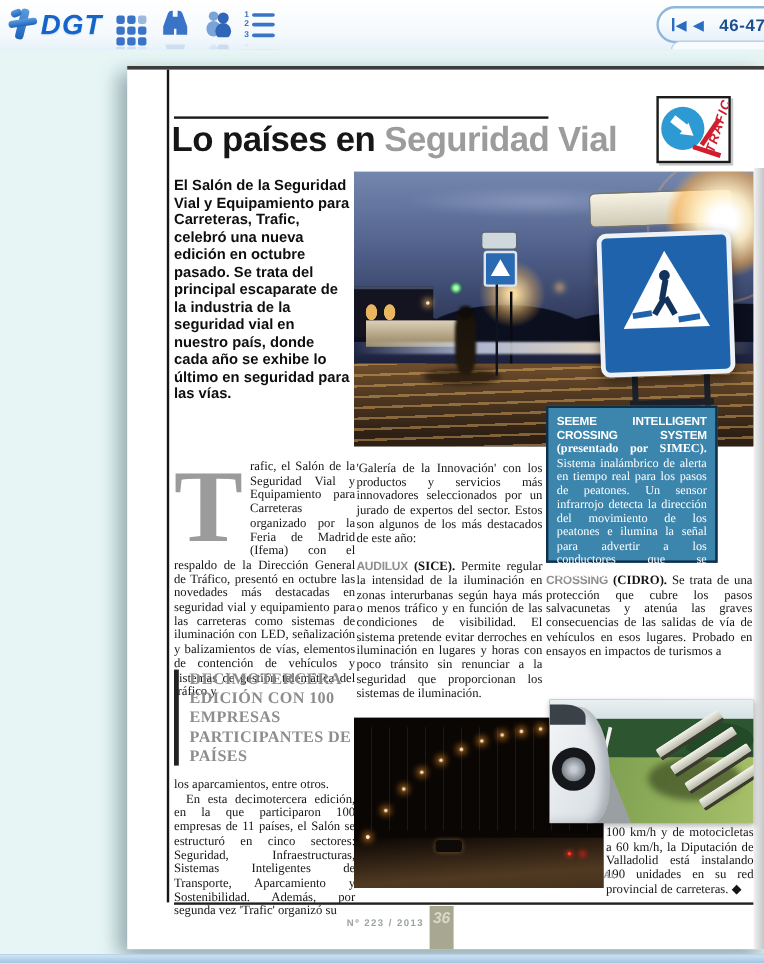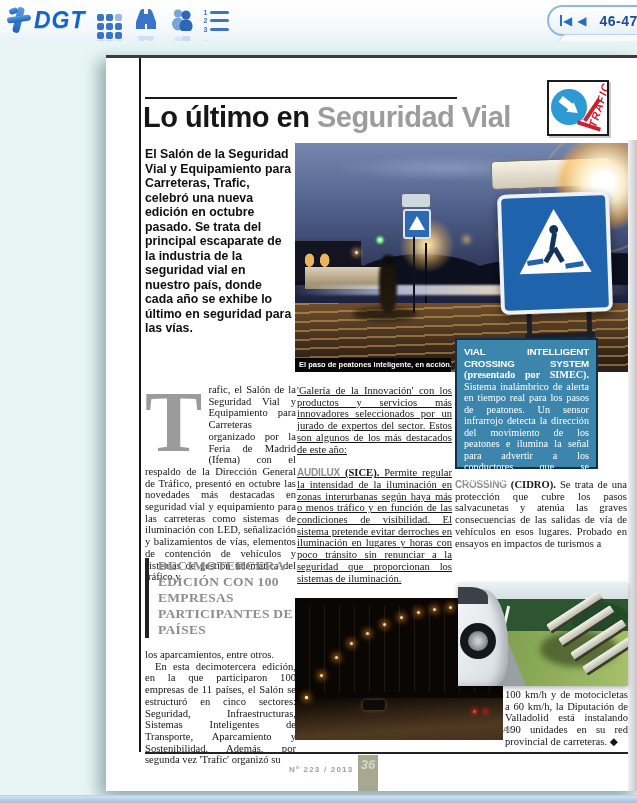--- a/index.html
+++ b/index.html
@@ -57,21 +57,21 @@
   .standfirst{position:absolute;left:39px;top:92px;width:148px;font-family:"Liberation Sans",sans-serif;font-weight:bold;font-size:12.3px;line-height:14.5px;color:#0e0e0e;}
   .byline{position:absolute;left:39px;top:305px;width:152px;font-family:"Liberation Serif",serif;font-weight:bold;font-size:11.5px;color:#111;border-bottom:2px solid #1c1c1c;padding-bottom:5px;}
 
   .bodytext{font-family:"Liberation Serif",serif;font-size:10.6px;line-height:11.7px;color:#151515;text-align:justify;}
   .col1{position:absolute;left:39px;top:329px;width:151px;}
   .dropcap{float:left;font-family:"Liberation Serif",serif;font-weight:bold;font-size:86px;line-height:70px;color:#9b9b9b;margin:3px 6px 0 0;}
   .pullquote{position:absolute;left:39px;top:503px;width:153px;border-left:4px solid #222;padding-left:9px;font-family:"Liberation Serif",serif;font-weight:bold;font-size:13.5px;line-height:16px;letter-spacing:.3px;color:#8d8d8d;}
   .col1b{position:absolute;left:39px;top:594px;width:151px;}
   .col1b p{margin:0;}
   .col1b p+p{text-indent:10px;}
-  .col2{position:absolute;left:191px;top:330px;width:155px;text-decoration:underline;}
+  .col2{position:absolute;left:191px;top:330px;width:155px;}
   .col2 p{margin:0 0 12px 0;}
   .col3{position:absolute;left:349px;top:424px;width:172px;}
   .term{font-family:"Liberation Sans",sans-serif;font-weight:bold;font-size:10px;letter-spacing:-.2px;color:#8f8f8f;}
   .brandname{font-weight:bold;margin-top:32px;}
   .closing{position:absolute;left:399px;top:634px;width:123px;}
 
   
   .photo-main{position:absolute;left:189px;top:88px;width:333px;height:229px;overflow:hidden;background:linear-gradient(#7487ae,#51618c 28%,#333d60 52%,#1e2440 68%,#15182a 78%,#241a10);}
   .mp-cloud{position:absolute;left:40px;top:12px;width:220px;height:26px;background:radial-gradient(closest-side,rgba(160,175,210,.55),rgba(160,175,210,0));filter:blur(2px);}
   .mp-trees{position:absolute;left:0;top:86px;width:100%;height:56px;background:
@@ -249,21 +249,21 @@
     <div class="sub-pill"></div>
   </div>
 
   <div class="workspace">
     <div class="page">
       <div class="page-topedge"></div>
       <div class="vrule"></div>
 
       <div class="kicker-rule"></div>
       <div class="headline">
-        <span class="hl-black">Lo último en </span><span class="hl-gray">Seguridad Vial</span>
+        <span class="hl-black">Lo países en </span><span class="hl-gray">Seguridad Vial</span>
       </div>
 
       <div class="trafic">
         <span class="tf-circle"></span>
         <span class="tf-arrow-shaft"></span>
         <span class="tf-arrow-head"></span>
         <span class="tf-z1"></span>
         <span class="tf-z2"></span>
         <span class="tf-text">TRAFIC</span>
       </div>
@@ -308,26 +308,25 @@
         <div class="mp-flare"></div>
         <div class="mp-sign">
           <div class="mp-tri"></div>
           <div class="mp-stripe" style="left:24px;top:62px;width:16px"></div>
           <div class="mp-stripe" style="left:62px;top:66px;width:18px"></div>
           <div class="mp-head"></div>
           <div class="mp-torso"></div>
           <div class="mp-legf"></div>
           <div class="mp-legb"></div>
         </div>
-        <div class="caption-bar">El paso de peatones inteligente, en acción.</div>
       </div>
 
       <div class="box-seeme">
         <div class="txt">
-          <span class="lead-caps">VIAL INTELLIGENT CROSSING SYSTEM</span><span class="lead-brand"> (presentado por SIMEC).</span><span> Sistema inalámbrico de alerta en tiempo real para los pasos de peatones. Un sensor infrarrojo detecta la dirección del movimiento de los peatones e ilumina la señal para advertir a los conductores que se aproximan.</span>
+          <span class="lead-caps">SEEME INTELLIGENT CROSSING SYSTEM</span><span class="lead-brand"> (presentado por SIMEC).</span><span> Sistema inalámbrico de alerta en tiempo real para los pasos de peatones. Un sensor infrarrojo detecta la dirección del movimiento de los peatones e ilumina la señal para advertir a los conductores que se aproximan.</span>
         </div>
       </div>
 
       <div class="col2 bodytext">
         <p>'Galería de la Innovación' con los productos y servicios más innovadores seleccionados por un jurado de expertos del sector. Estos son algunos de los más destacados de este año:</p>
         <p><span class="term">AUDILUX</span><span class="brandname"> (SICE).</span><span> Permite regular la intensidad de la iluminación en zonas interurbanas según haya más o menos tráfico y en función de las condiciones de visibilidad. El sistema pretende evitar derroches en iluminación en lugares y horas con poco tránsito sin renunciar a la seguridad que proporcionan los sistemas de iluminación.</span></p>
       </div>
 
       <div class="col3 bodytext">
         <span class="term">CROSSING</span><span class="brandname"> (CIDRO).</span><span> Se trata de una protección que cubre los pasos salvacunetas y atenúa las graves consecuencias de las salidas de vía de vehículos en esos lugares. Probado en ensayos en impactos de turismos a</span>

